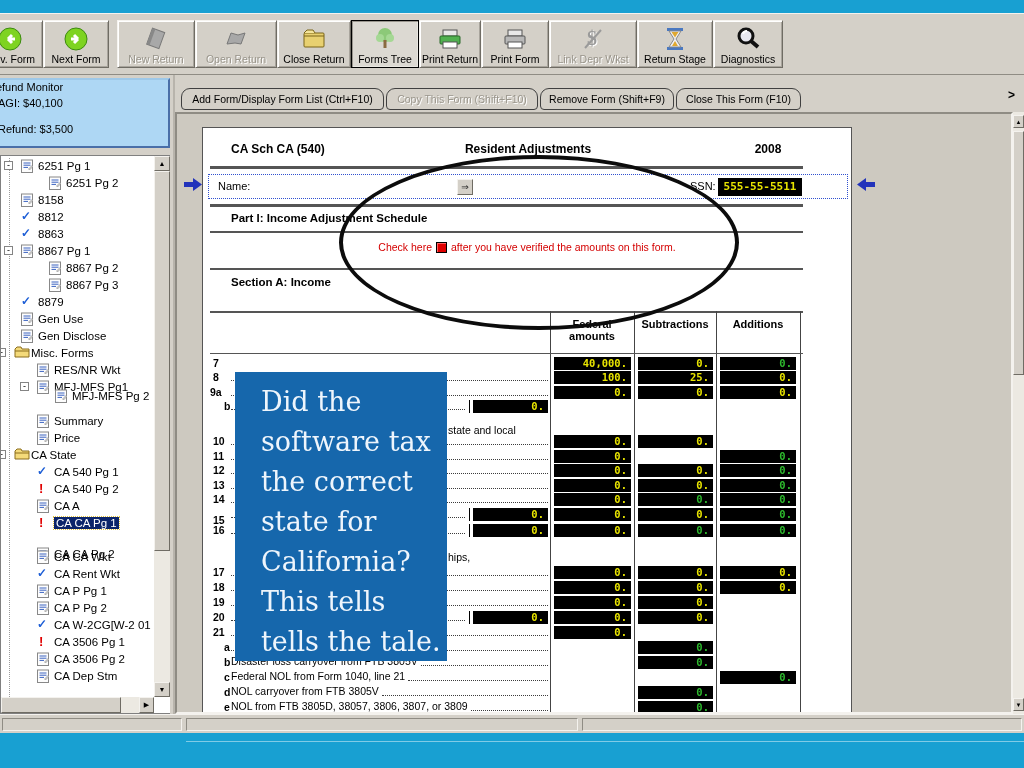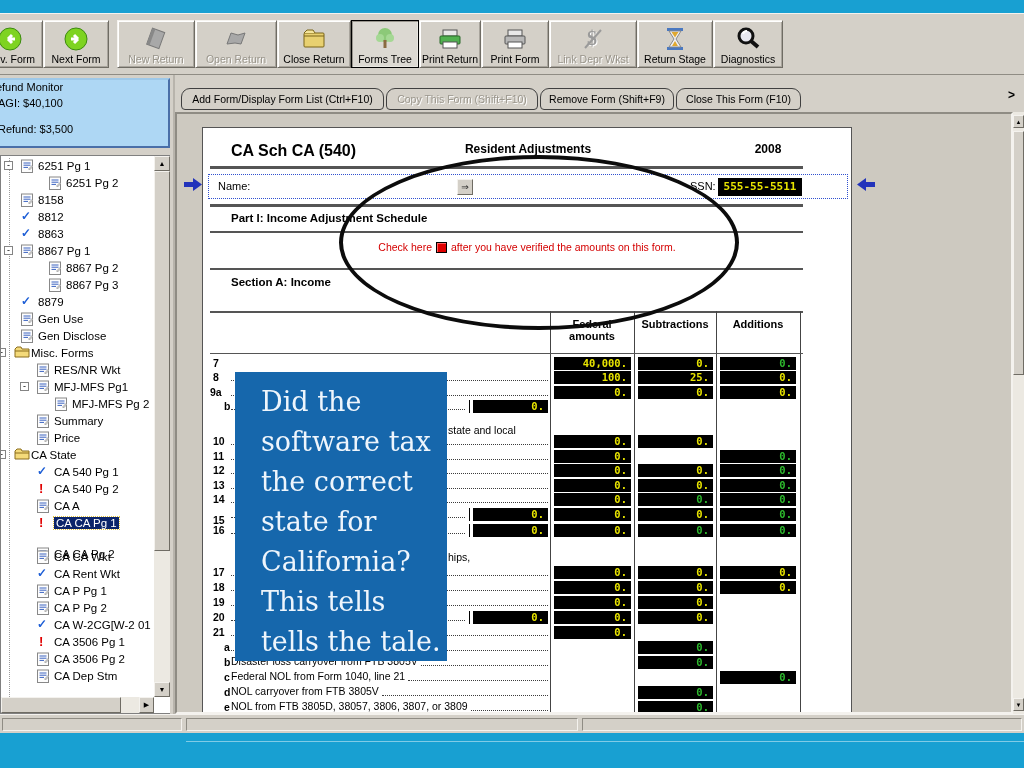--- a/index.html
+++ b/index.html
@@ -319,21 +319,21 @@
             </div>
             <div class="tree-item" style="top: 221px;">
               <span class="exp" style="left:19px">-</span>
               <span class="ticn" style="left:36px"><svg width="12" height="14" viewBox="0 0 12 14">
                   <rect x="0.5" y="1" width="11" height="12.5" fill="#fdfdfd" stroke="#888"></rect>
                   <path d="M2.5 4h7M2.5 6.2h7M2.5 8.4h4.5" stroke="#3a62c0" stroke-width="1" fill="none"></path>
                   <path d="M7.5 10l3.5-3.5 1 1L8.5 11z" fill="#d8d8d8" stroke="#777" stroke-width="0.5"></path>
                 </svg></span>
               <span class="tlabel" style="left:53px">MFJ-MFS Pg1</span>
             </div>
-            <div class="tree-item" style="top: 238px;">
+            <div class="tree-item" style="top: 230px;">
               <span class="ticn" style="left:54px"><svg width="12" height="14" viewBox="0 0 12 14">
                   <rect x="0.5" y="1" width="11" height="12.5" fill="#fdfdfd" stroke="#888"></rect>
                   <path d="M2.5 4h7M2.5 6.2h7M2.5 8.4h4.5" stroke="#3a62c0" stroke-width="1" fill="none"></path>
                   <path d="M7.5 10l3.5-3.5 1 1L8.5 11z" fill="#d8d8d8" stroke="#777" stroke-width="0.5"></path>
                 </svg></span>
               <span class="tlabel" style="left:71px">MFJ-MFS Pg 2</span>
             </div>
             <div class="tree-item" style="top: 255px;">
               <span class="ticn" style="left:36px"><svg width="12" height="14" viewBox="0 0 12 14">
                   <rect x="0.5" y="1" width="11" height="12.5" fill="#fdfdfd" stroke="#888"></rect>
@@ -471,21 +471,21 @@
       <div class="form-container">
 
         <svg class="blue-arrow" style="left:7px;top:64px;" viewBox="0 0 18 13">
             <path d="M0 4h9V0l9 6.5L9 13V9H0z" fill="#2233bb"></path>
           </svg>
         <svg class="blue-arrow" style="left:680px;top:64px;" viewBox="0 0 18 13">
             <path d="M18 4H9V0L0 6.5 9 13V9h9z" fill="#2233bb"></path>
           </svg>
 
         <div class="page">
-          <div class="abs b" style="left:28px;top:14px;font-size:16px;">CA Sch CA (540)</div>
+          <div class="abs b" style="left:28px;top:14px;font-size:12px;">CA Sch CA (540)</div>
           <div class="abs b" style="left:150px;top:14px;width:350px;text-align:center;font-size:12px;">Resident Adjustments</div>
           <div class="abs b" style="left:530px;top:14px;width:70px;text-align:center;font-size:12px;">2008</div>
           <div class="headerline" style="top:38px;"></div>
 
           <div class="name-row">
             <div class="abs" style="left:9px;top:5px;">Name:</div>
             <div class="jump-btn">⇒</div>
             <div class="abs" style="left:481px;top:5px;">SSN:</div>
             <div class="ssnfield">555-55-5511</div>
           </div>

